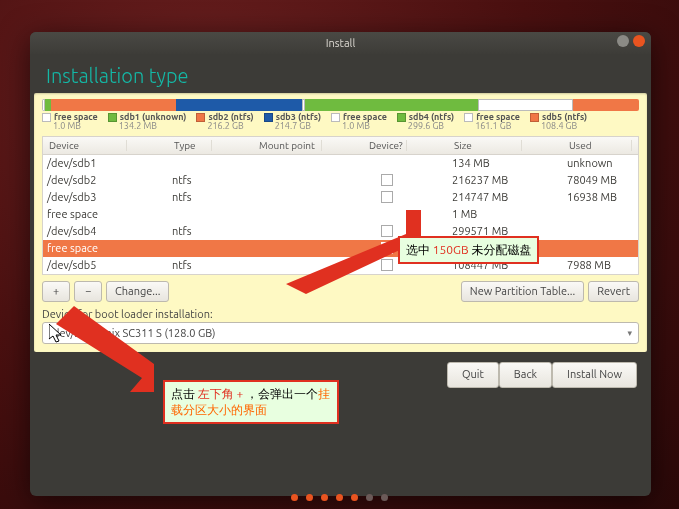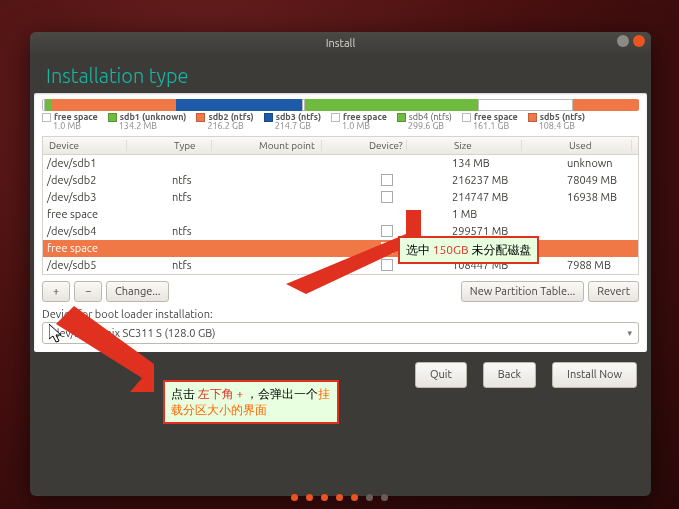--- a/index.html
+++ b/index.html
@@ -4,21 +4,21 @@
 <style>
   html,body{margin:0;padding:0;width:679px;height:509px;font-family:"Ubuntu","DejaVu Sans",sans-serif;font-size:12px;background:#5a1a1a;overflow:hidden;}
   .desktop{position:absolute;inset:0;background:radial-gradient(ellipse at 30% 20%,#6b2020 0%,#4a1010 50%,#2a0808 100%);}
   .window{position:absolute;left:30px;top:32px;width:621px;height:464px;background:#3c3b37;border-radius:6px;box-shadow:0 6px 30px rgba(0,0,0,0.6);overflow:hidden;}
   .titlebar{height:22px;background:linear-gradient(#4a4944,#3d3c38);display:flex;align-items:center;justify-content:center;position:relative;color:#ddd9d2;font-size:11px;}
   .titlebar .wbtn{position:absolute;right:6px;top:3px;display:flex;gap:4px;}
   .titlebar .wbtn span{width:12px;height:12px;border-radius:50%;display:inline-block;}
   .wbtn-close{background:#e95420;}
   .wbtn-min{background:#8b8a85;}
   .header{padding:10px 16px 6px;color:#14b8a6;font-size:20px;font-weight:300;}
-  .panel{background:#ffffff;margin:0 4px;border-radius:2px;padding:6px 8px 8px;box-shadow:inset 0 1px 2px rgba(0,0,0,0.2);}
+  .panel{background:#fef9c3;margin:0 4px;border-radius:2px;padding:6px 8px 8px;box-shadow:inset 0 1px 2px rgba(0,0,0,0.2);}
   .diskbar{display:flex;height:12px;border-radius:2px;overflow:hidden;margin-bottom:2px;}
   .seg{height:100%;}
   .legend{display:flex;gap:10px;font-size:9px;color:#555;margin-bottom:4px;white-space:nowrap;}
   .legend .item{display:flex;flex-direction:column;line-height:1.05;}
   .legend .lab{display:flex;align-items:center;gap:3px;}
   .sw{width:7px;height:7px;display:inline-block;border:0.5px solid rgba(0,0,0,0.2);}
   .table{border:1px solid #d7d3cc;font-size:11px;color:#3c3b37;}
   .thead,.trow{display:grid;grid-template-columns:80px 40px 65px 40px 70px 65px 60px;align-items:center;height:17px;padding:0 4px;gap:45px;}
   .thead{background:linear-gradient(#faf9f6,#ece9e2);border-bottom:1px solid #d7d3cc;color:#555;font-size:10px;}
   .thead>div{border-right:1px solid #e0ddD5;padding-left:2px;}
@@ -27,21 +27,21 @@
   .trow.sel{background:#f07746;color:#fff;}
   .trow .fmt{width:10px;height:10px;border:1px solid #aaa;background:#fff;margin:0 auto;}
   .trow.sel .fmt{border-color:#fff;}
   .toolbar-row{display:flex;align-items:center;gap:4px;margin-top:6px;}
   .btn{background:linear-gradient(#faf9f6,#e8e5de);border:1px solid #bdb9ae;border-radius:3px;padding:2px 8px;font-size:11px;color:#444;line-height:1.4;}
   .btn.sq{padding:2px 6px;min-width:14px;text-align:center;}
   .spacer{flex:1;}
   .boot-label{font-size:11px;color:#444;margin:6px 0 2px;}
   .combo{border:1px solid #bdb9ae;border-radius:3px;background:#fff;height:20px;display:flex;align-items:center;padding:0 6px;font-size:11px;color:#444;position:relative;}
   .combo:after{content:"▾";position:absolute;right:6px;color:#777;font-size:9px;}
-  .footer{display:flex;gap:16px;justify-content:flex-end;padding:10px 14px;}
+  .footer{display:flex;gap:0;justify-content:flex-end;padding:10px 14px;}
   .footer .btn{padding:4px 14px;}
   .pager{position:absolute;left:0;right:0;bottom:8px;display:flex;gap:8px;justify-content:center;}
   .pager span{width:7px;height:7px;border-radius:50%;background:#6b5a58;}
   .pager span.on{background:#e95420;}
   
   .arrow{position:absolute;pointer-events:none;}
   .note{position:absolute;border:2px solid #e03020;padding:4px 6px;font-size:12px;line-height:1.35;background:#e8ffe0;}
   .note .red{color:#e03020;}
   .note .orange{color:#ff6600;}
   .cursor{position:absolute;pointer-events:none;}
@@ -105,21 +105,21 @@
           <div class="item">
             <div class="lab">
               <span class="sw" style="background:#ffffff;border-color:#bbb"></span>
               <b style="font-weight:600">free space</b>
             </div>
             <div style="padding-left:11px;color:#888">1.0 MB</div>
           </div>
           <div class="item">
             <div class="lab">
               <span class="sw" style="background:#6fbb3f"></span>
-              <b style="font-weight:400">sdb4 (ntfs)</b>
+              <b style="font-weight:700">sdb4 (ntfs)</b>
             </div>
             <div style="padding-left:11px;color:#888">299.6 GB</div>
           </div>
           <div class="item">
             <div class="lab">
               <span class="sw" style="background:#ffffff;border-color:#bbb"></span>
               <b style="font-weight:600">free space</b>
             </div>
             <div style="padding-left:11px;color:#888">161.1 GB</div>
           </div>

